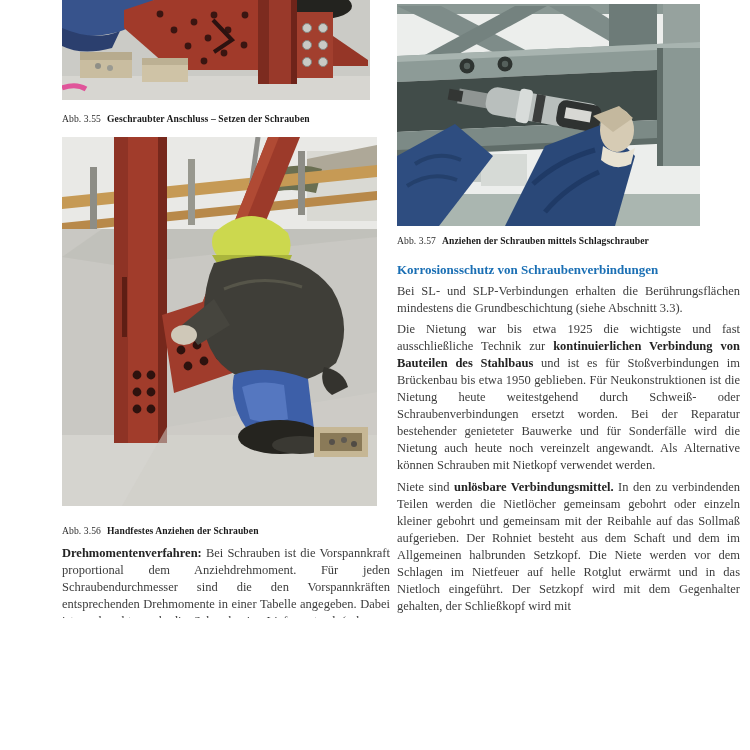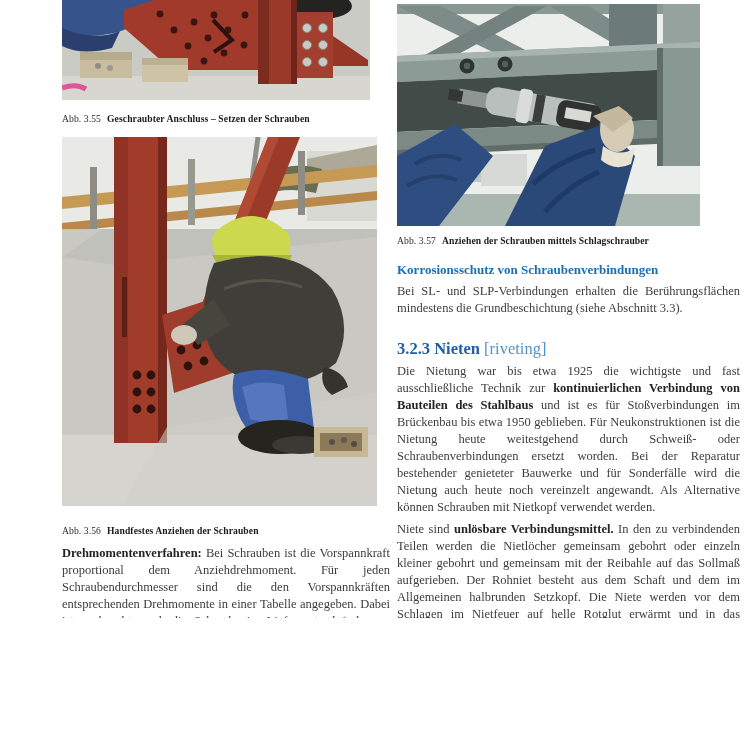--- a/index.html
+++ b/index.html
@@ -213,21 +213,20 @@
 
     <div class="caption" style="margin-top:8px;">
       <span class="cap-label">Abb. 3.57</span><span class="cap-text">Anziehen der Schrauben mittels Schlagschrauber</span>
     </div>
 
     <h3 class="sub-heading" style="margin-top:15px;">Korrosionsschutz von Schraubenverbindungen</h3>
 
     <p class="body-par" style="margin-top:5px;">Bei SL- und SLP-Verbindungen erhalten die Berührungsflächen mindestens die Grundbeschichtung (siehe Abschnitt 3.3).</p>
 
 
-    <h2 class="section-heading" style="margin-top:22px;"><span class="sec-num">3.2.3 Nieten</span><span class="sec-alt"> [riveting]</span></h2>
 
     <p class="body-par" style="margin-top:4px;"><span>Die Nietung war bis etwa 1925 die wichtigste und fast ausschließliche Technik zur </span><b>kontinuierlichen Verbindung von Bauteilen des Stahlbaus</b><span> und ist es für Stoßverbindungen im Brückenbau bis etwa 1950 geblieben. Für Neukonstruktionen ist die Nietung heute weitestgehend durch Schweiß- oder Schraubenverbindungen ersetzt worden. Bei der Reparatur bestehender genieteter Bauwerke und für Sonderfälle wird die Nietung auch heute noch vereinzelt angewandt. Als Alternative können Schrauben mit Nietkopf verwendet werden.</span></p>
 
     <p class="body-par" style="margin-top:5px;"><span>Niete sind </span><b>unlösbare Verbindungsmittel.</b><span> In den zu verbindenden Teilen werden die Nietlöcher gemeinsam gebohrt oder einzeln kleiner gebohrt und gemeinsam mit der Reibahle auf das Sollmaß aufgerieben. Der Rohniet besteht aus dem Schaft und dem im Allgemeinen halbrunden Setzkopf. Die Niete werden vor dem Schlagen im Nietfeuer auf helle Rotglut erwärmt und in das Nietloch eingeführt. Der Setzkopf wird mit dem Gegenhalter gehalten, der Schließkopf wird mit</span></p>
 
   </div>
 
 </div>
 
 </body></html>

